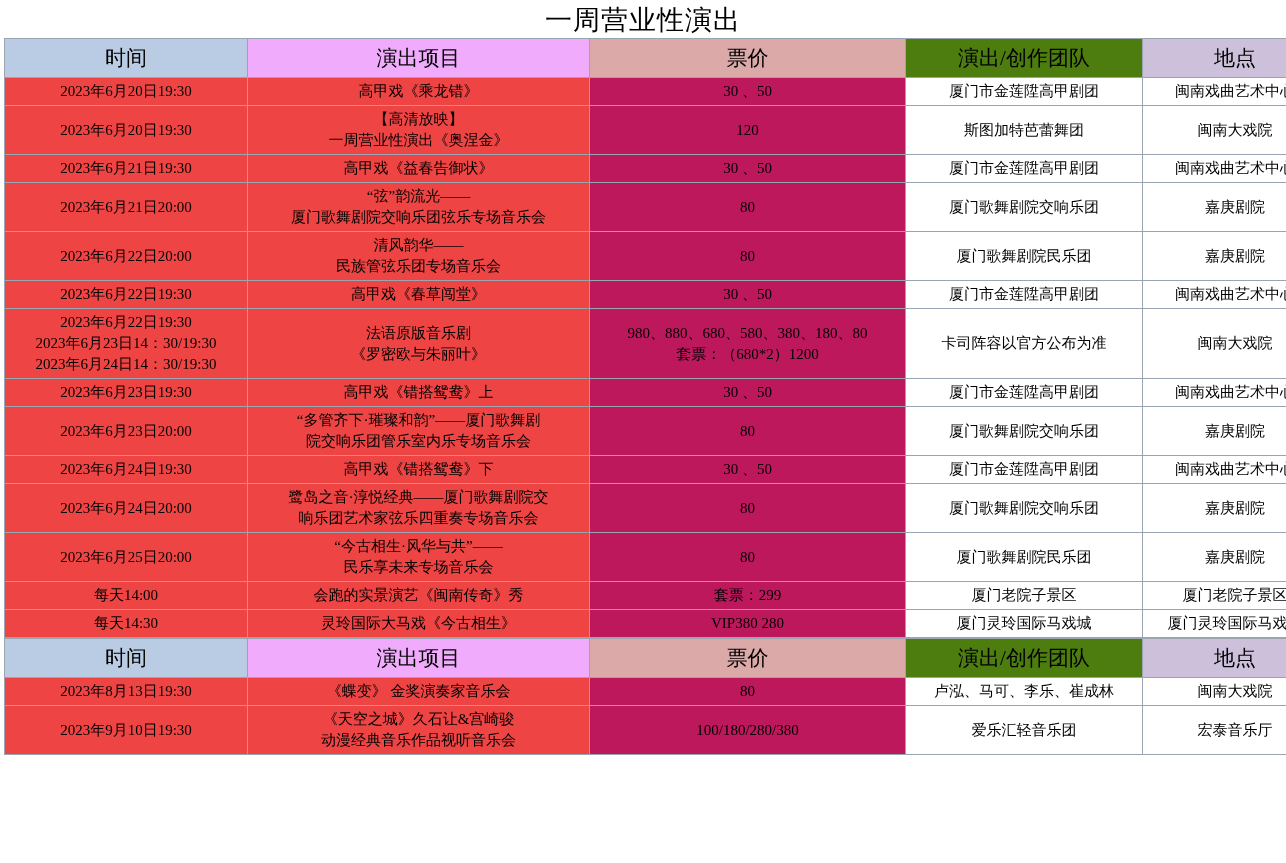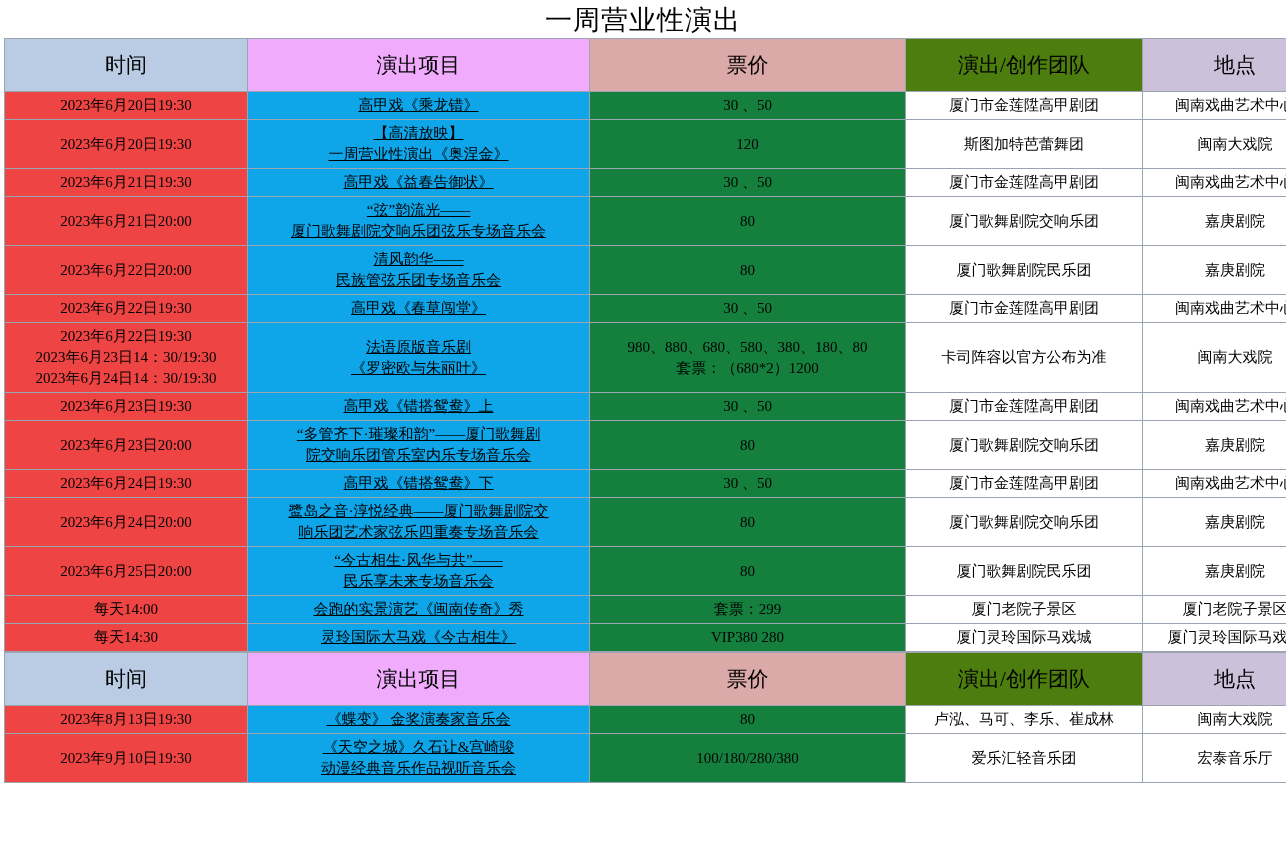--- a/index.html
+++ b/index.html
@@ -37,38 +37,38 @@
     text-align: center;
     vertical-align: middle;
     font-size: 15px;
     line-height: 21px;
     padding: 3px 4px;
     word-break: break-word;
   }
   thead th {
     font-size: 21px;
     line-height: 30px;
-    padding: 11px 4px;
+    padding: 4px 4px;
     font-weight: normal;
   }
   .col-time { width: 234px; }
   .col-prog { width: 333px; }
   .col-price { width: 307px; }
   .col-team  { width: 228px; }
   .col-place { width: 176px; }
 
   .h-time  { background: #b9cce4; }
   .h-prog  { background: #f0abfc; }
   .h-price { background: #dba9a8; }
   .h-team  { background: #4d7c0f; }
   .h-place { background: #ccc0da; }
 
   td.cell-time  { background: #ef4444; }
-  td.cell-prog  { background: #0ea5e9; text-decoration: underline; }
-  td.cell-price { background: #15803d; }
+  td.cell-prog  { background: #ef4444; }
+  td.cell-price { background: #be185d; }
   td.cell-team  { background: #ffffff; }
   td.cell-place { background: #ffffff; }
 
   .line { display: block; }
 </style>
 </head>
 <body>
 
 <div class="page">
 

